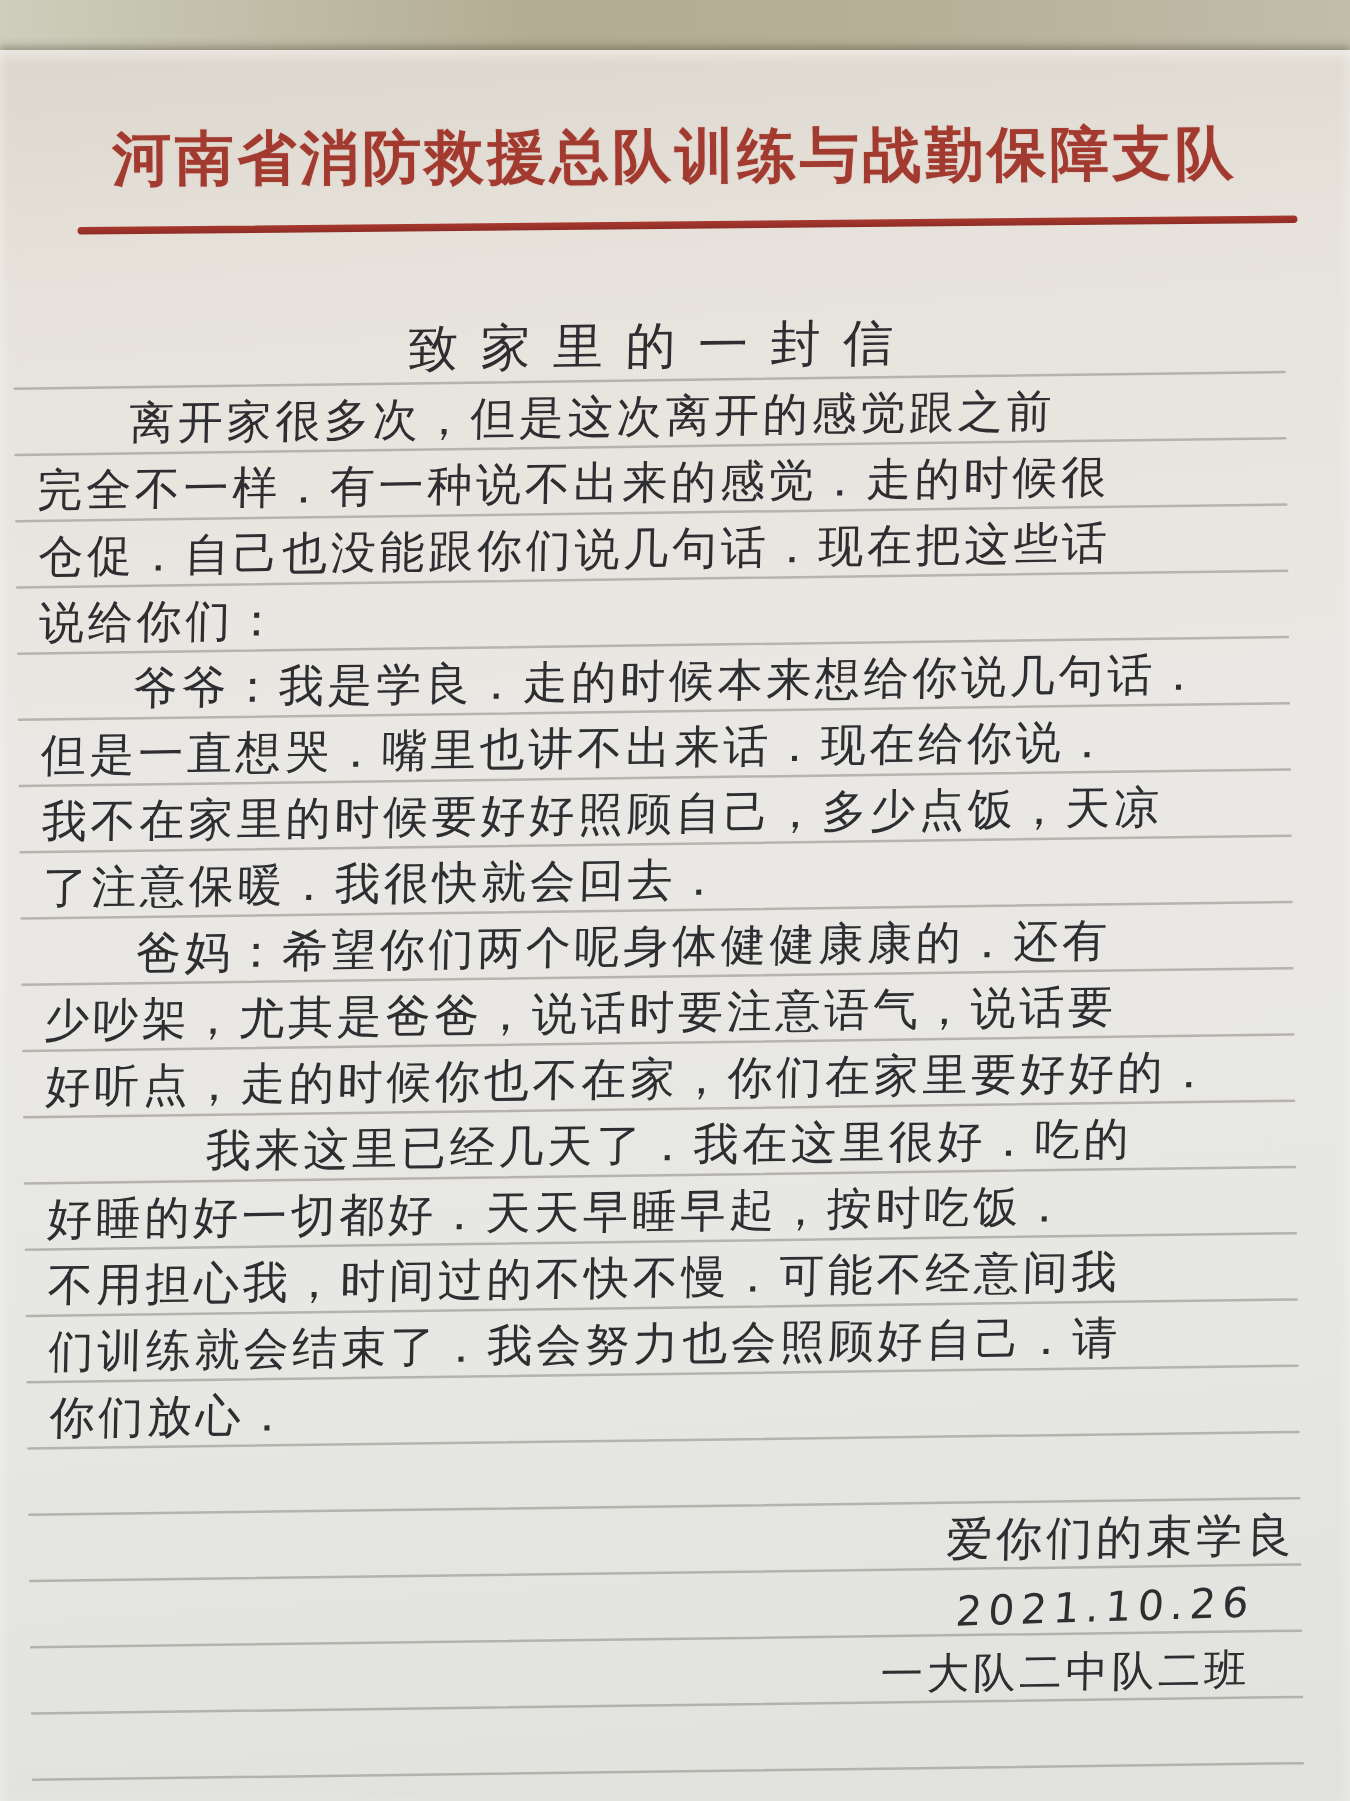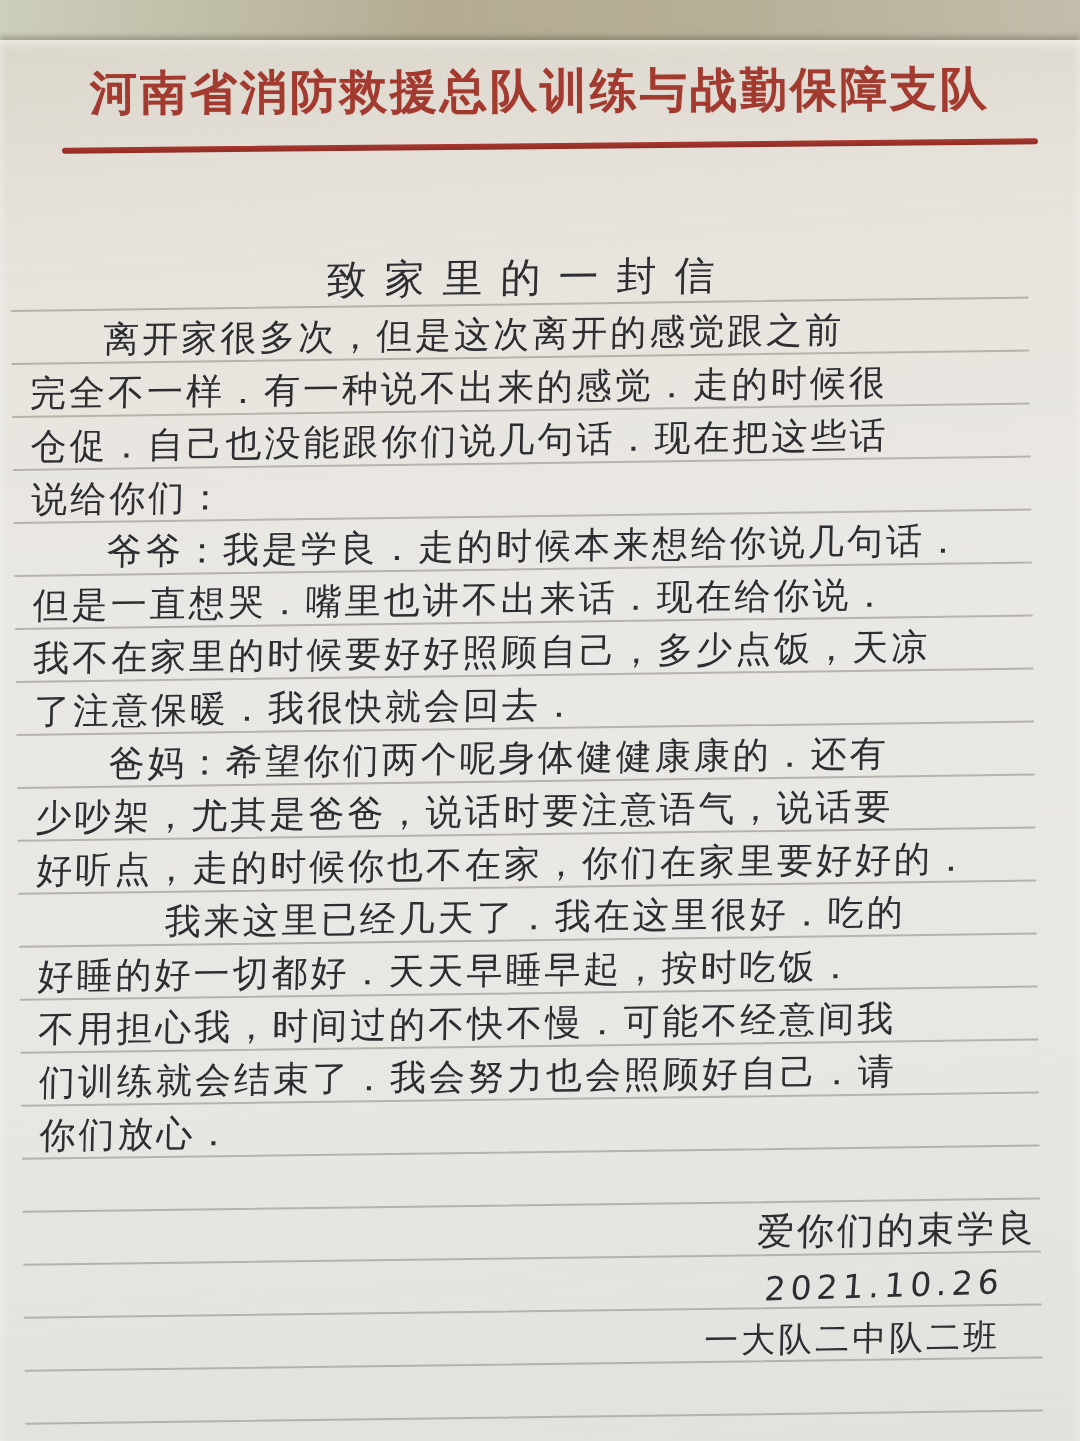--- a/index.html
+++ b/index.html
@@ -8,21 +8,21 @@
     font-family:"DejaVu Sans",sans-serif;
     background:linear-gradient(90deg,#cdcebc 0%,#b3ac92 40%,#b6b097 68%,#c2bdab 100%);
   }
   
   .paper{
     position:absolute;left:0;right:0;top:40px;bottom:0;
     background:linear-gradient(176deg,#dcd7cc 0%,#e7e3dc 14%,#eae8e4 40%,#e7e7e3 70%,#e1e1dd 100%);
     box-shadow:0 -3px 6px rgba(60,55,40,.35), inset 0 4px 10px rgba(255,255,255,.5);
     overflow:hidden;
   }
-  .letterhead{padding-top:20px;}
+  .letterhead{padding-top:54px;}
   .letterhead-title{
     text-align:center;
     font-family:"Liberation Serif",serif;
     font-weight:bold;
     font-size:47px;
     letter-spacing:3px;
     color:#a23a30;
     text-shadow:0 0 1px rgba(162,58,48,.4);
     transform:rotate(-0.3deg);
   }

